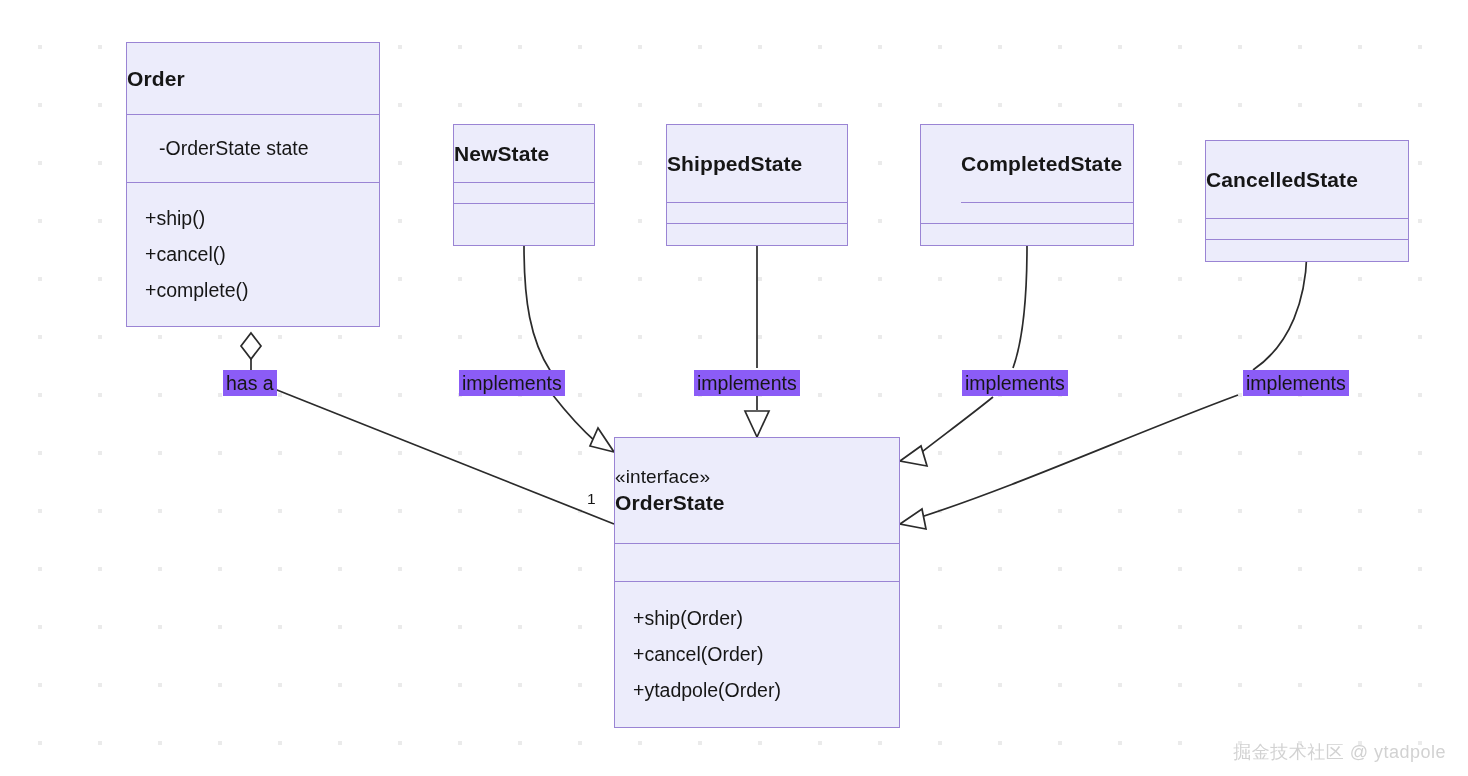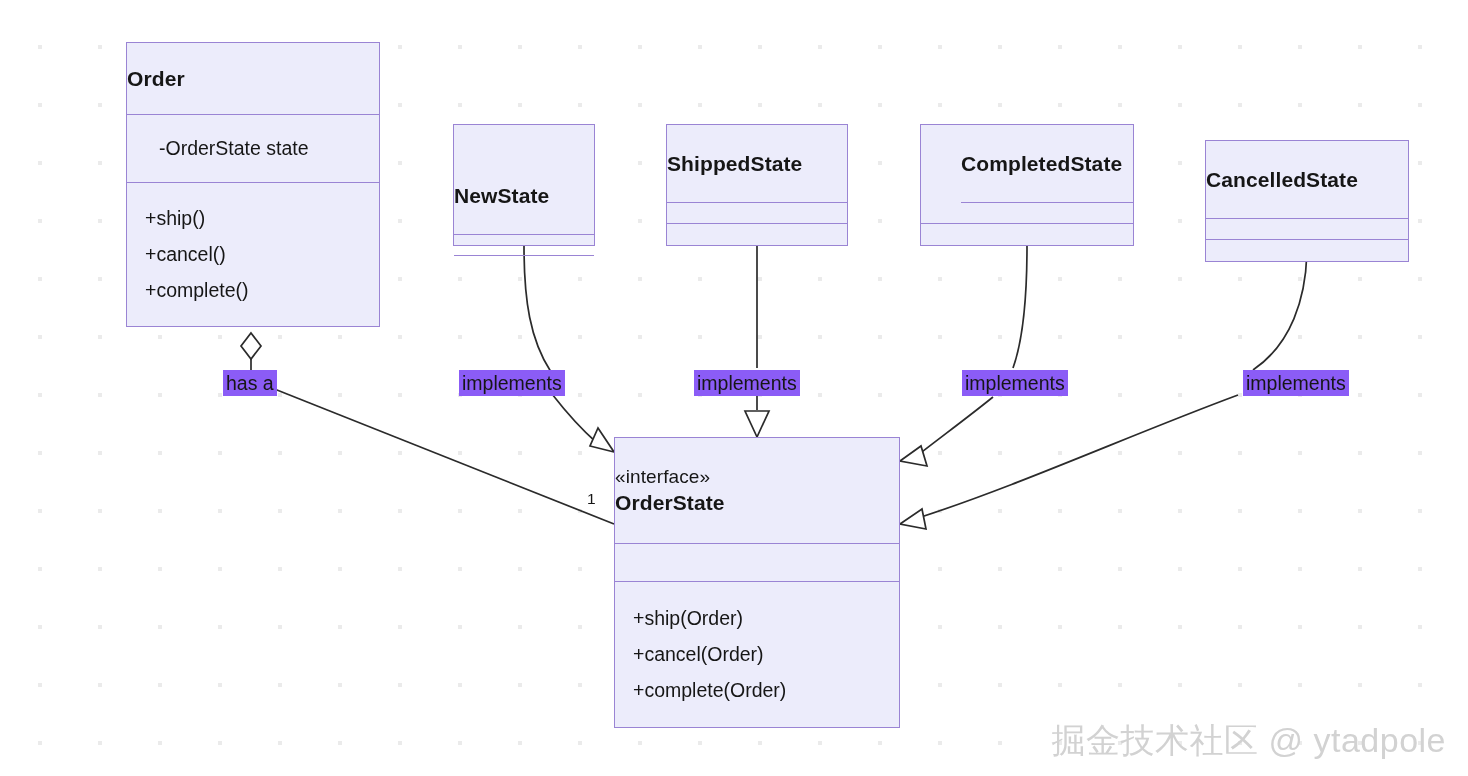--- a/index.html
+++ b/index.html
@@ -113,21 +113,21 @@
     background: transparent;
     white-space: nowrap;
   }
 
   
   #watermark {
     position: absolute;
     right: 22px;
     bottom: 12px;
     z-index: 4;
-    font-size: 34px;
+    font-size: 18px;
     color: #d2d2d2;
     letter-spacing: .5px;
     white-space: nowrap;
     user-select: none;
   }
 </style>
 </head>
 <body>
 
 <div id="diagram-root">
@@ -178,21 +178,21 @@
       <div class="uml-member">-OrderState state</div>
     </div>
     <div class="uml-compartment uml-members" style="height:142px;">
       <div class="uml-member">+ship()</div>
       <div class="uml-member">+cancel()</div>
       <div class="uml-member">+complete()</div>
     </div>
   </div>
 
   <div class="uml-class" style="left:453px; top:124px; width:142px; height:122px;">
-    <div class="uml-compartment uml-title" style="height:78px;margin-top:32px;">
+    <div class="uml-compartment uml-title" style="height:58px;">
       <span>NewState</span>
     </div>
     <div class="uml-compartment uml-empty" style="height:21px;"></div>
     <div class="uml-compartment uml-empty" style="height:21px;"></div>
   </div>
 
   <div class="uml-class" style="left:666px; top:124px; width:182px; height:122px;">
     <div class="uml-compartment uml-title" style="height:78px;">
       <span>ShippedState</span>
     </div>
@@ -218,21 +218,21 @@
 
   <div class="uml-class" style="left:614px; top:437px; width:286px; height:291px;">
     <div class="uml-compartment uml-title" style="height:106px;">
       <span class="uml-stereotype">«interface»</span>
       <span>OrderState</span>
     </div>
     <div class="uml-compartment uml-empty" style="height:38px;"></div>
     <div class="uml-compartment uml-members" style="height:144px;">
       <div class="uml-member">+ship(Order)</div>
       <div class="uml-member">+cancel(Order)</div>
-      <div class="uml-member">+complete(Order)</div>
+      <div class="uml-member">+ytadpole(Order)</div>
     </div>
   </div>
 
   <div class="edge-label" style="left:223px; top:370px;">has a</div>
   <div class="edge-multiplicity" style="left:587px; top:490px;">1</div>
 
   <div class="edge-label" style="left:459px; top:370px;">implements</div>
   <div class="edge-label" style="left:694px; top:370px;">implements</div>
   <div class="edge-label" style="left:962px; top:370px;">implements</div>
   <div class="edge-label" style="left:1243px; top:370px;">implements</div>

